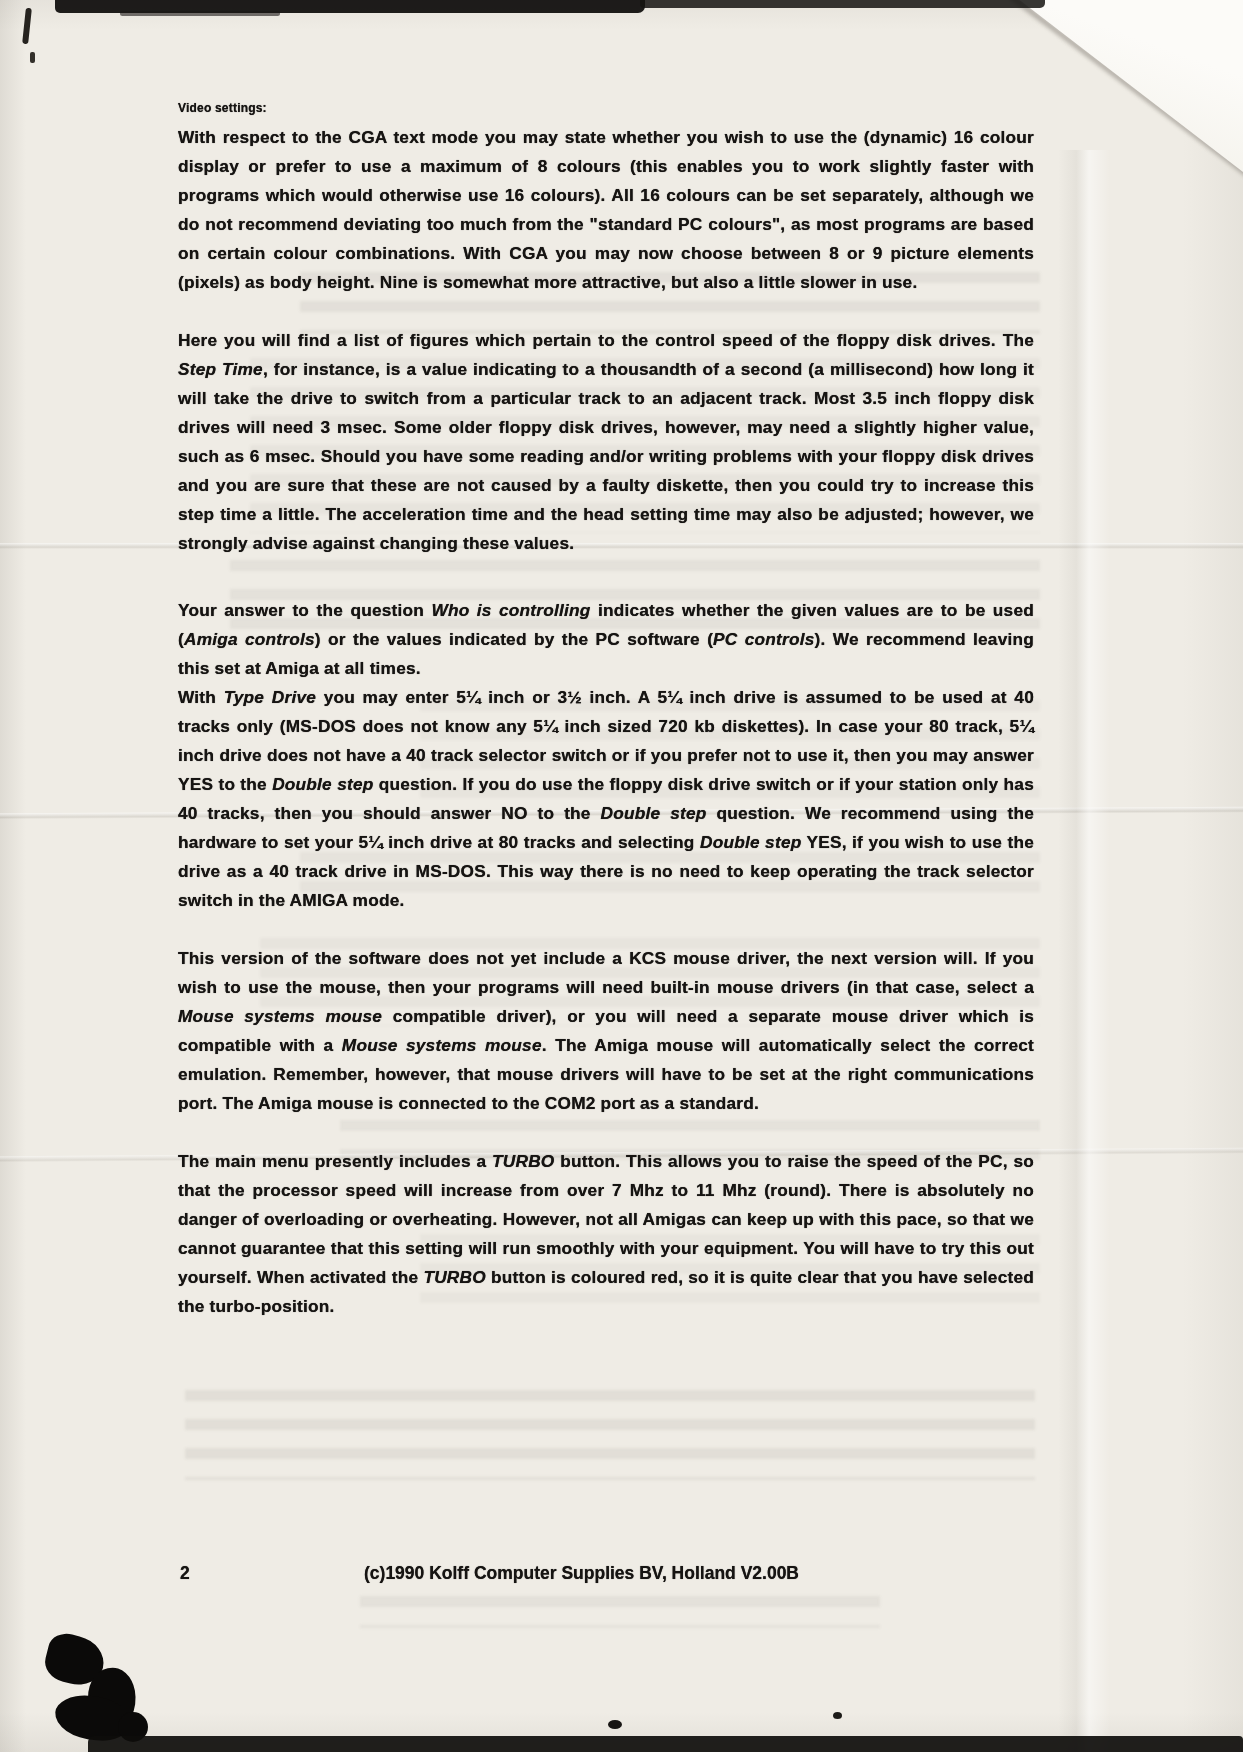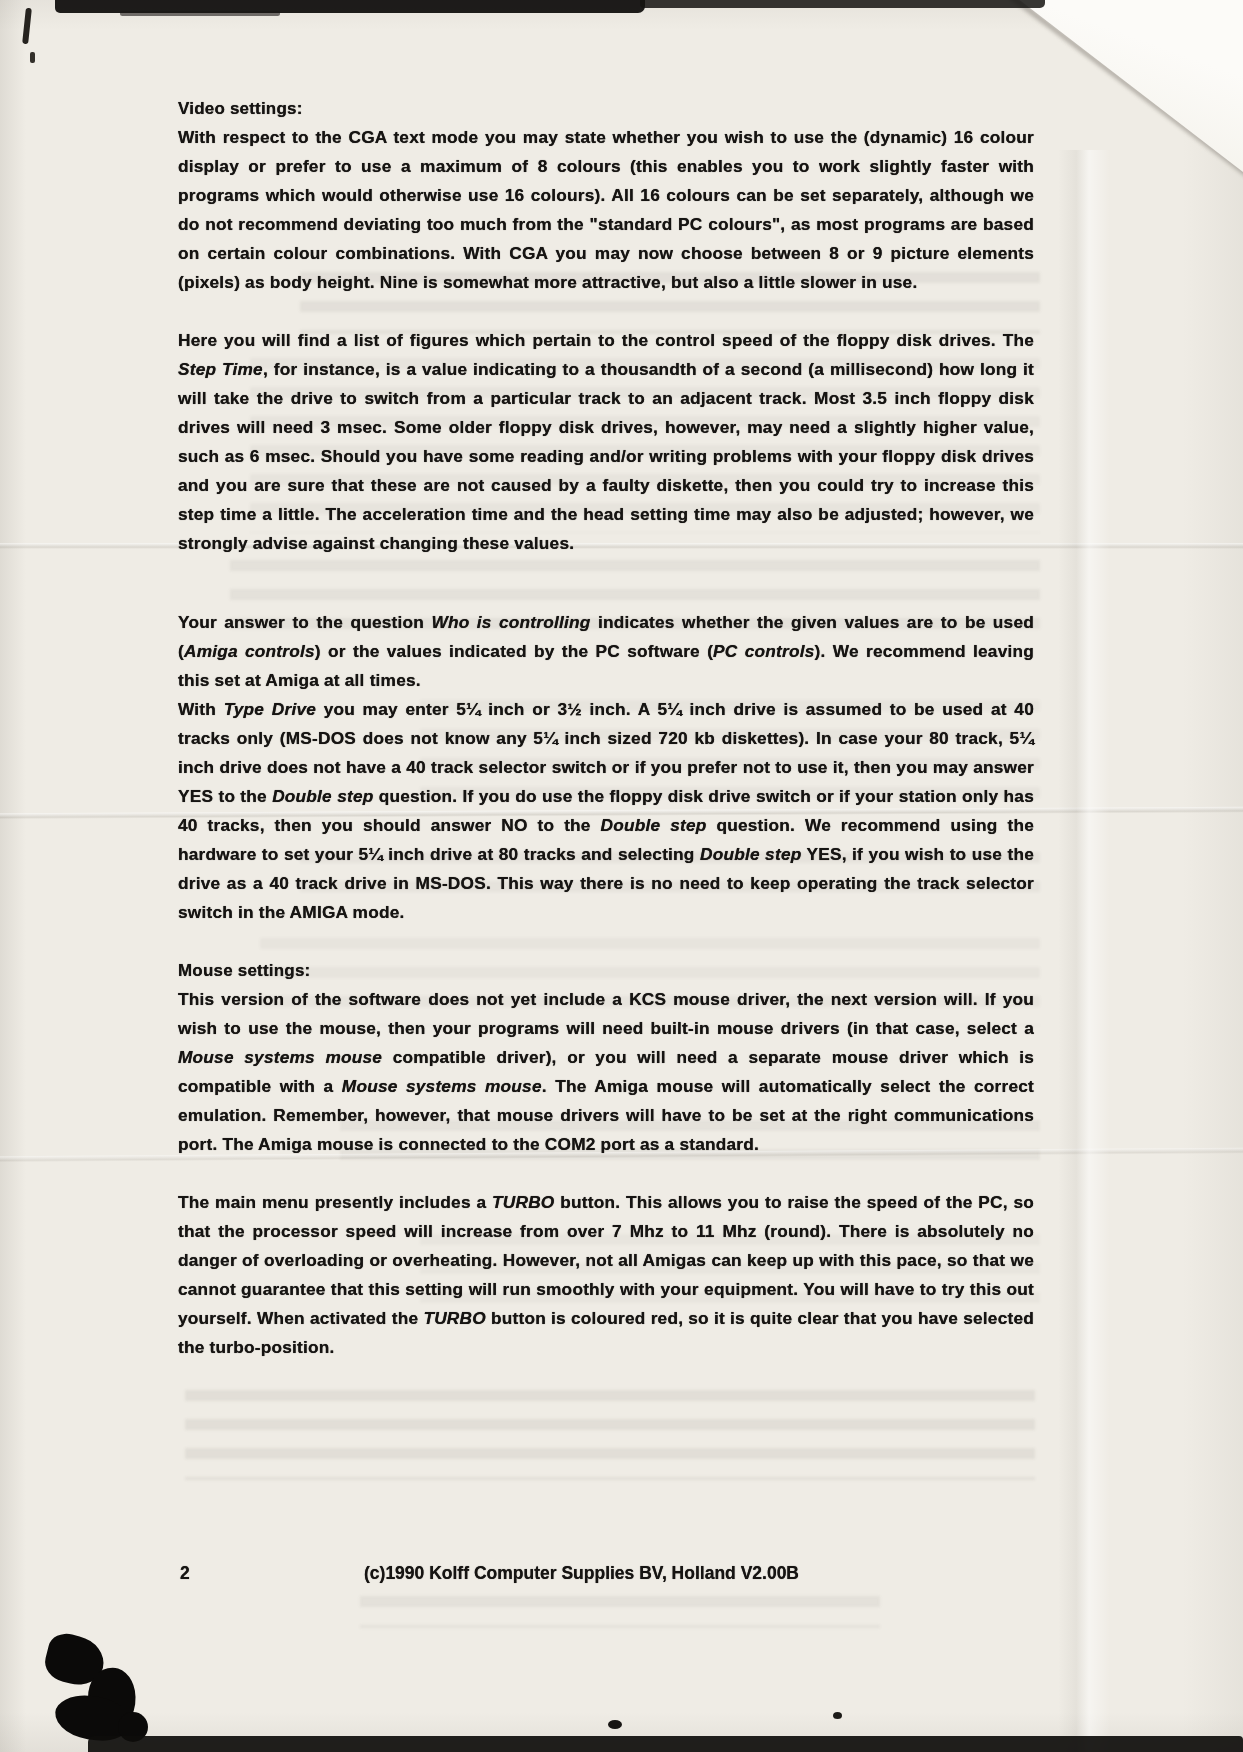--- a/index.html
+++ b/index.html
@@ -19,23 +19,23 @@
   }
   .content{
     position:absolute;left:178px;top:94px;width:856px;
     color:#161412;
     font-size:17.3px;line-height:29px;font-weight:700;
     text-align:justify;letter-spacing:.2px;
     text-shadow:0 0 .7px rgba(20,18,16,.9);
   }
   .sec{margin:0;}
   .sec + .sec{margin-top:29px;}
-  .sec.big-gap{margin-top:50px;}
+  .sec.big-gap{margin-top:38px;}
   h2{
-    font-size:17px;line-height:29px;margin:0;font-weight:700;
+    font-size:12px;line-height:29px;margin:0;font-weight:700;
     text-align:left;
   }
   p{margin:0;}
   .it{font-style:italic;}
   .footer-row{
     position:absolute;top:1563px;left:178px;width:856px;height:29px;
     color:#161412;font-size:17.5px;font-weight:700;
     text-shadow:0 0 .7px rgba(20,18,16,.9);
   }
   .page-num{position:absolute;left:2px;top:0;}
@@ -138,21 +138,20 @@
   <div class="sec">
     <p><span>Here you will find a list of figures which pertain to the control speed of the floppy disk drives. The </span><span class="it">Step Time</span><span>, for instance, is a value indicating to a thousandth of a second (a millisecond) how long it will take the drive to switch from a particular track to an adjacent track. Most 3.5 inch floppy disk drives will need 3 msec. Some older floppy disk drives, however, may need a slightly higher value, such as 6 msec. Should you have some reading and/or writing problems with your floppy disk drives and you are sure that these are not caused by a faulty diskette, then you could try to increase this step time a little. The acceleration time and the head setting time may also be adjusted; however, we strongly advise against changing these values.</span></p>
   </div>
 
   <div class="sec big-gap">
     <p><span>Your answer to the question </span><span class="it">Who is controlling</span><span> indicates whether the given values are to be used (</span><span class="it">Amiga controls</span><span>) or the values indicated by the PC software (</span><span class="it">PC controls</span><span>). We recommend leaving this set at Amiga at all times.</span></p>
     <p><span>With </span><span class="it">Type Drive</span><span> you may enter 5¼ inch or 3½ inch. A 5¼ inch drive is assumed to be used at 40 tracks only (MS-DOS does not know any 5¼ inch sized 720 kb diskettes). In case your 80 track, 5¼ inch drive does not have a 40 track selector switch or if you prefer not to use it, then you may answer YES to the </span><span class="it">Double step</span><span> question. If you do use the floppy disk drive switch or if your station only has 40 tracks, then you should answer NO to the </span><span class="it">Double step</span><span> question. We recommend using the hardware to set your 5¼ inch drive at 80 tracks and selecting </span><span class="it">Double step</span><span> YES, if you wish to use the drive as a 40 track drive in MS-DOS. This way there is no need to keep operating the track selector switch in the AMIGA mode.</span></p>
   </div>
 
   <div class="sec">
-    <h2>Mouse settings:</h2>
     <p><span>This version of the software does not yet include a KCS mouse driver, the next version will. If you wish to use the mouse, then your programs will need built-in mouse drivers (in that case, select a </span><span class="it">Mouse systems mouse</span><span> compatible driver), or you will need a separate mouse driver which is compatible with a </span><span class="it">Mouse systems mouse</span><span>. The Amiga mouse will automatically select the correct emulation. Remember, however, that mouse drivers will have to be set at the right communications port. The Amiga mouse is connected to the COM2 port as a standard.</span></p>
   </div>
 
   <div class="sec">
     <p><span>The main menu presently includes a </span><span class="it">TURBO</span><span> button. This allows you to raise the speed of the PC, so that the processor speed will increase from over 7 Mhz to 11 Mhz (round). There is absolutely no danger of overloading or overheating. However, not all Amigas can keep up with this pace, so that we cannot guarantee that this setting will run smoothly with your equipment. You will have to try this out yourself. When activated the </span><span class="it">TURBO</span><span> button is coloured red, so it is quite clear that you have selected the turbo-position.</span></p>
   </div>
 
 </div>
 
 <div class="footer-row">

